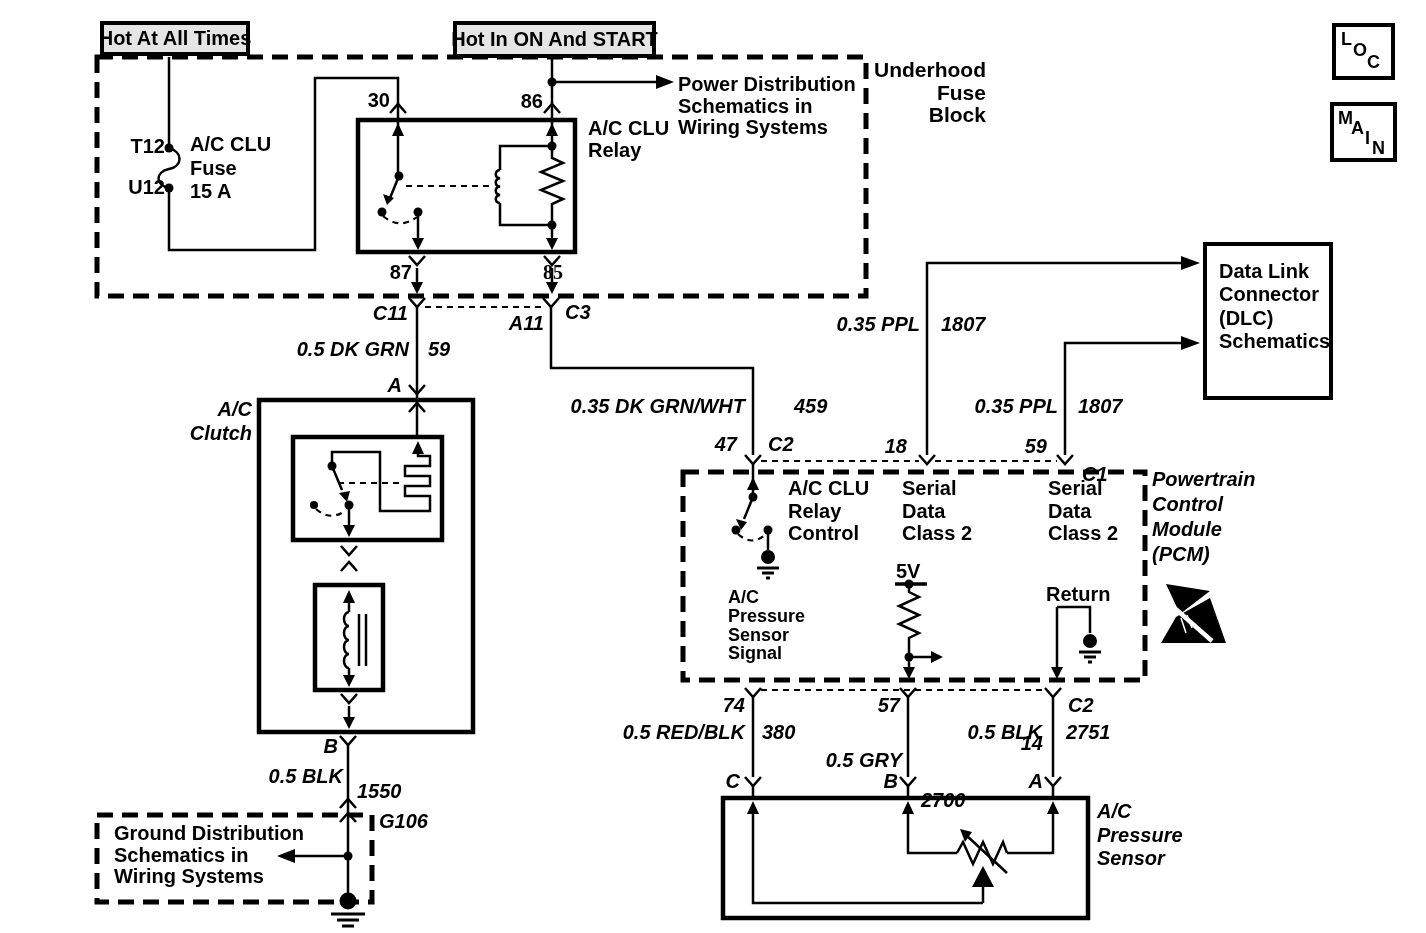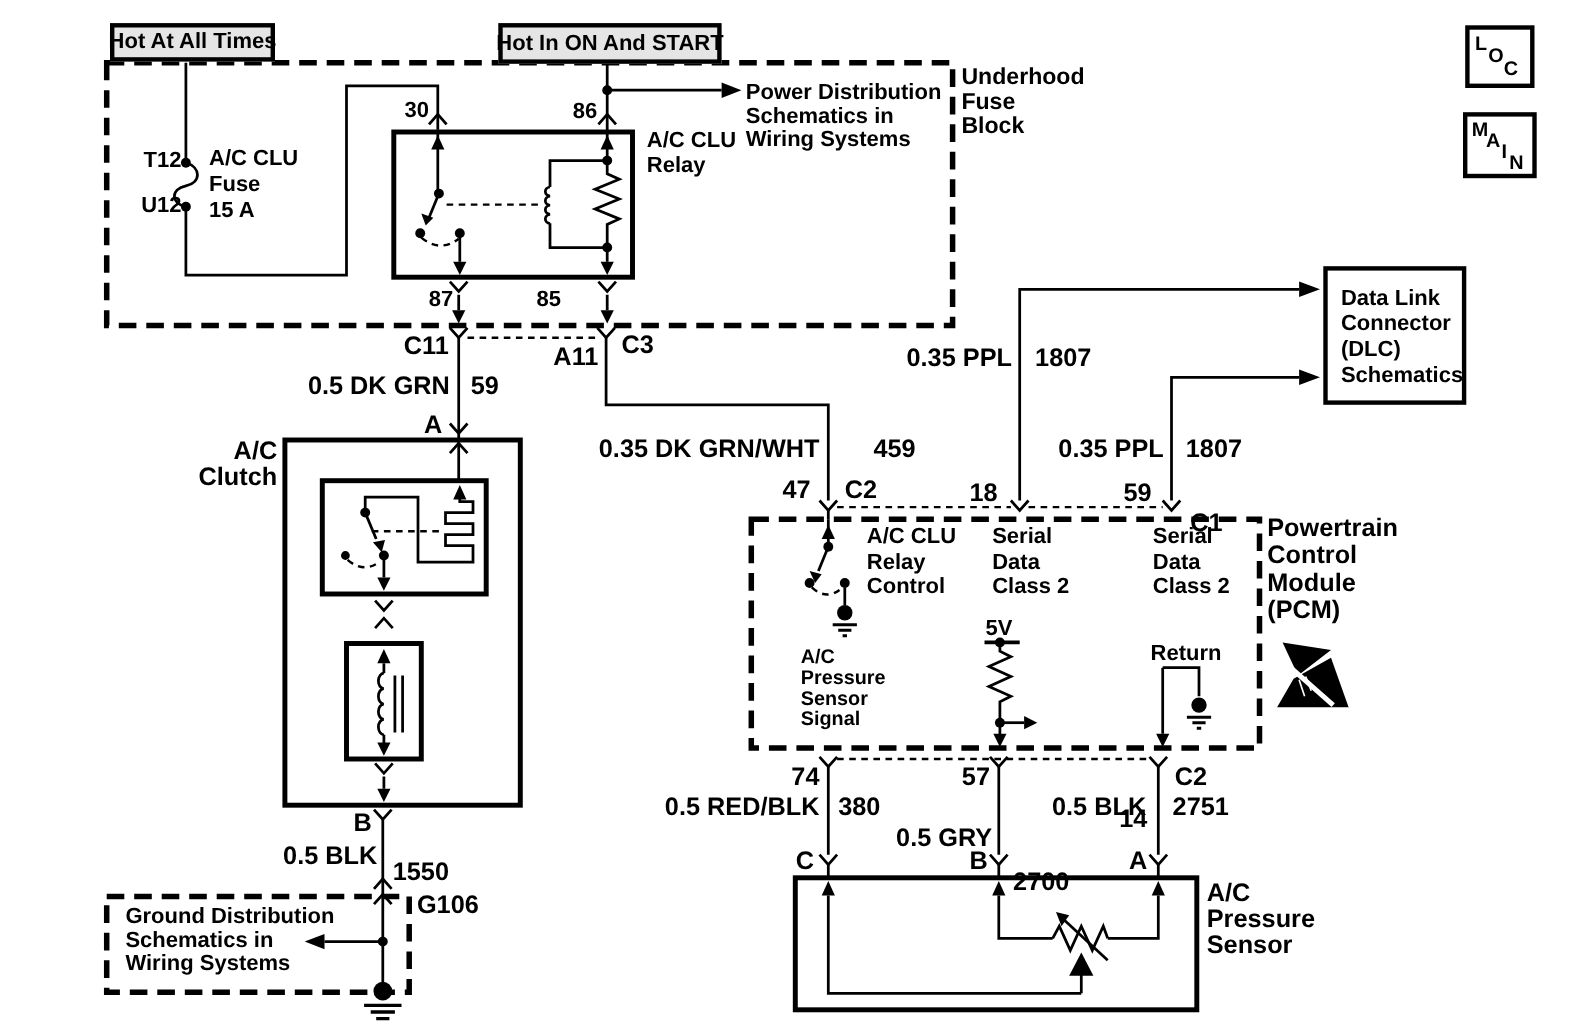--- a/index.html
+++ b/index.html
@@ -2,27 +2,27 @@
 <html><head>
 <meta charset="utf-8">
 <style>
   html,body{margin:0;padding:0;background:#fff;}
   #stage{position:relative;width:1426px;height:933px;background:#fff;overflow:hidden;
          font-family:"Liberation Sans", sans-serif;color:#000;}
   #diagram-svg{position:absolute;left:0;top:0;}
   .lbl{position:absolute;white-space:nowrap;font-weight:bold;line-height:1;}
   .blk{position:absolute;font-weight:bold;}
   .blk span{display:block;white-space:nowrap;}
-  .fs23{font-size:23px;} .fs21{font-size:21px;} .fs20{font-size:20px;} .fs18{font-size:18px;}
+  .fs23{font-size:20px;font-style:italic;} .fs21{font-size:21px;} .fs20{font-size:20px;} .fs18{font-size:18px;}
   .ra{text-align:right;}
   .flagbox{position:absolute;border:4px solid #000;display:flex;align-items:center;justify-content:center;
            font-weight:bold;font-size:20px;white-space:nowrap;background:#e5e5e5;}
   .tagbox{position:absolute;border:4px solid #000;background:#fff;}
   .tagbox span{position:absolute;font-weight:bold;font-size:18px;}
-  #dlc-box{position:absolute;left:1203px;top:242px;width:130px;height:126px;border:4px solid #000;
+  #dlc-box{position:absolute;left:1203px;top:242px;width:130px;height:158px;border:4px solid #000;
            box-sizing:border-box;padding:14px 0 0 12px;font-weight:bold;font-size:20px;line-height:23.3px;}
   #dlc-box span{display:block;white-space:nowrap;}
 </style>
 </head>
 <body>
 
 <div id="stage">
 
   <svg id="diagram-svg" width="1426" height="933" viewBox="0 0 1426 933">
 
@@ -199,36 +199,36 @@
     <span style="left:17px;top:13px;">O</span>
     <span style="left:31px;top:25px;">C</span>
   </div>
   <div class="tagbox" style="left:1330px;top:102px;width:59px;height:52px;">
     <span style="left:4px;top:2px;">M</span>
     <span style="left:17px;top:12px;">A</span>
     <span style="left:31px;top:22px;">I</span>
     <span style="left:38px;top:32px;">N</span>
   </div>
 
-  <div class="blk fs21" style="left:874px;top:59px;line-height:22.5px;">
+  <div class="blk fs21" style="left:874px;top:59px;line-height:22.5px;text-align:right;">
     <span>Underhood</span>
     <span>Fuse</span>
     <span>Block</span>
   </div>
   <span class="lbl fs20" style="right:1261px;top:136px;">T12</span>
   <span class="lbl fs20" style="right:1261px;top:177px;">U12</span>
   <div class="blk fs20" style="left:190px;top:133px;line-height:23.5px;">
     <span>A/C CLU</span>
     <span>Fuse</span>
     <span>15 A</span>
   </div>
   <span class="lbl fs20" style="right:1036px;top:90px;">30</span>
   <span class="lbl fs20" style="right:883px;top:91px;">86</span>
   <span class="lbl fs20" style="right:1014px;top:262px;">87</span>
-  <span class="lbl fs20" style="right:916px;top:262px;">85</span>
+  <span class="lbl fs20" style="right:863px;top:262px;font-family:Liberation Serif, serif;">85</span>
   <div class="blk fs20" style="left:588px;top:117px;line-height:22px;">
     <span>A/C CLU</span>
     <span>Relay</span>
   </div>
   <div class="blk fs20" style="left:678px;top:74px;line-height:21.5px;">
     <span>Power Distribution</span>
     <span>Schematics in</span>
     <span>Wiring Systems</span>
   </div>
 

